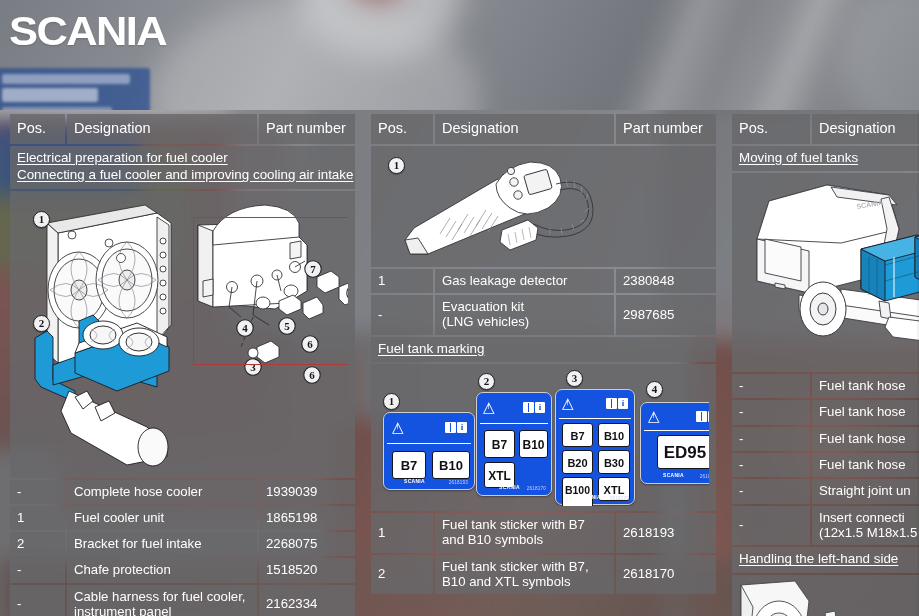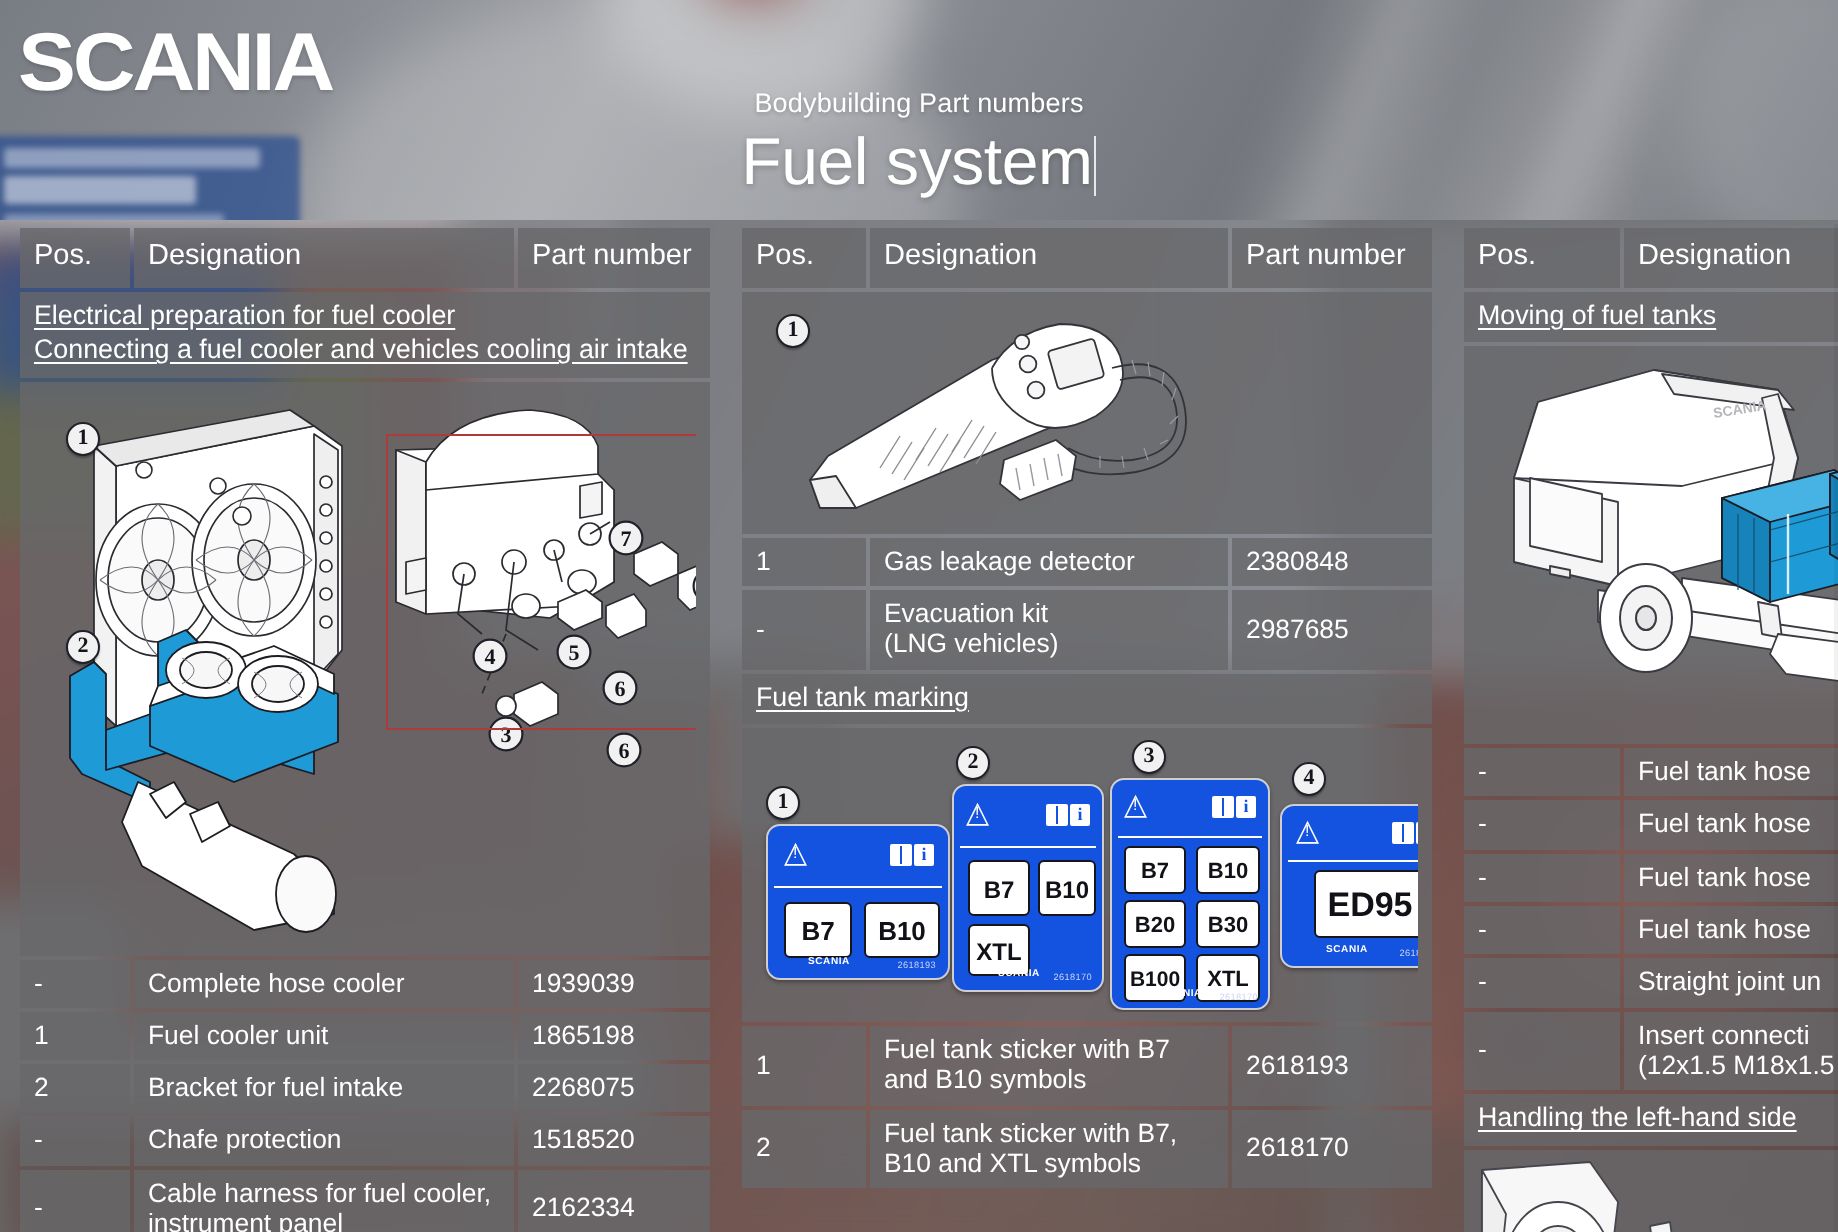--- a/index.html
+++ b/index.html
@@ -295,44 +295,38 @@
     <div class="hero-card" style="left:-10px;top:68px;width:160px;height:80px;background:#2c4f91;border-radius:3px;"></div>
     <div class="hero-card" style="left:2px;top:74px;width:128px;height:10px;background:#cfd6e6;opacity:.55;border-radius:2px;"></div>
     <div class="hero-card" style="left:2px;top:88px;width:96px;height:14px;background:#e0e4ee;opacity:.6;border-radius:2px;"></div>
     <div class="hero-card" style="left:2px;top:107px;width:110px;height:9px;background:#c5cddf;opacity:.5;border-radius:2px;"></div>
     <div class="hero-streak" style="left:620px;top:-40px;width:90px;height:260px;transform:rotate(22deg);"></div>
     <div class="hero-streak" style="left:760px;top:-50px;width:60px;height:260px;transform:rotate(22deg);opacity:.7;"></div>
     <div class="hero-blob" style="left:840px;top:-20px;width:140px;height:160px;background:#a4a7ac;opacity:.5;"></div>
 
     <div class="logo">SCANIA</div>
 
-    <div class="title-wrap">
-      <div class="kicker">Bodybuilding Part numbers</div>
-      <div class="maintitle">
-        <span>Fuel system</span><span class="caret"></span>
-      </div>
-    </div>
   </div>
 
   <div class="cols">
 
     <div class="col col1">
       <table class="pt">
         <thead>
           <tr>
             <th class="pos">Pos.</th>
             <th>Designation</th>
             <th class="part">Part number</th>
           </tr>
         </thead>
         <tbody>
           <tr>
             <td class="section" colspan="3">
               <span class="seclink">Electrical preparation for fuel cooler</span>
-              <span class="seclink">Connecting a fuel cooler and vehicles cooling air intake</span>
+              <span class="seclink">Connecting a fuel cooler and improving cooling air intake</span>
             </td>
           </tr>
           <tr>
             <td class="figcell" colspan="3">
               <div class="fig1">
                 <div class="redbox"></div>
                 <div class="callout" style="left:16px;top:16px;">1</div>
                 <div class="callout" style="left:16px;top:120px;">2</div>
 
                 <svg width="349" height="278" viewBox="0 0 349 278">
@@ -619,21 +613,21 @@
                   <div class="warn" style="left:6px;top:5px;">△</div>
                   <div class="warn" style="left:10.5px;top:9px;font-size:8px;">!</div>
                   <div class="bookicon" style="right:6px;top:8px;">
                     <span class="bk"></span>
                       <span class="ib">i</span>
                   </div>
                   <div class="chip" style="left:6px;top:33px;width:31px;height:24px;font-size:11px;line-height:24px;">B7</div>
                   <div class="chip" style="left:42px;top:33px;width:32px;height:24px;font-size:11px;line-height:24px;">B10</div>
                   <div class="chip" style="left:6px;top:60px;width:31px;height:24px;font-size:11px;line-height:24px;">B20</div>
                   <div class="chip" style="left:42px;top:60px;width:32px;height:24px;font-size:11px;line-height:24px;">B30</div>
-                  <div class="chip" style="left:6px;top:87px;width:31px;height:24px;font-size:10.5px;line-height:24px;">B100</div>
+                  <div class="chip" style="left:6px;top:87px;width:31px;height:36px;font-size:10.5px;line-height:24px;">B100</div>
                   <div class="chip" style="left:42px;top:87px;width:32px;height:24px;font-size:11px;line-height:24px;">XTL</div>
                   <div class="brandline" style="left:24px;bottom:3px;">SCANIA</div>
                   <div class="partno" style="right:5px;bottom:3px;">2618170</div>
                 </div>
 
                 <div class="callout" style="left:268px;top:13px;">4</div>
                 <div class="sticker" style="left:262px;top:34px;width:86px;height:82px;">
                   <div class="bar" style="top:27px;"></div>
                   <div class="warn" style="left:7px;top:5px;">△</div>
                   <div class="warn" style="left:11.5px;top:9px;font-size:8px;">!</div>

